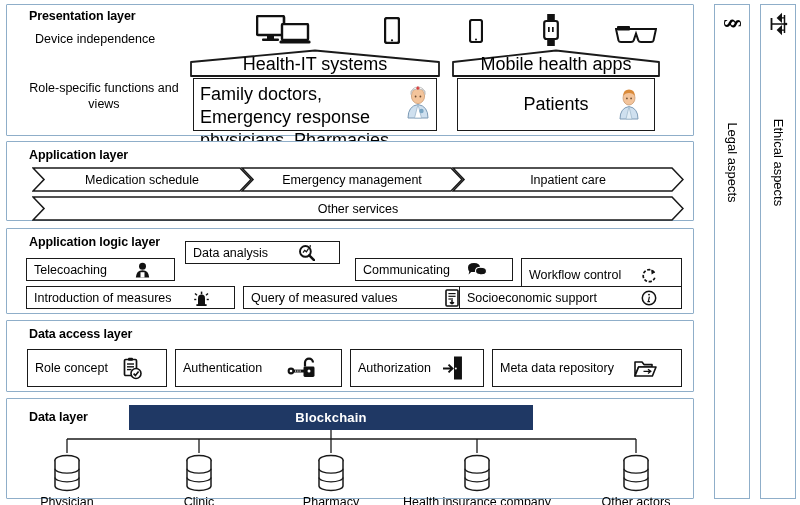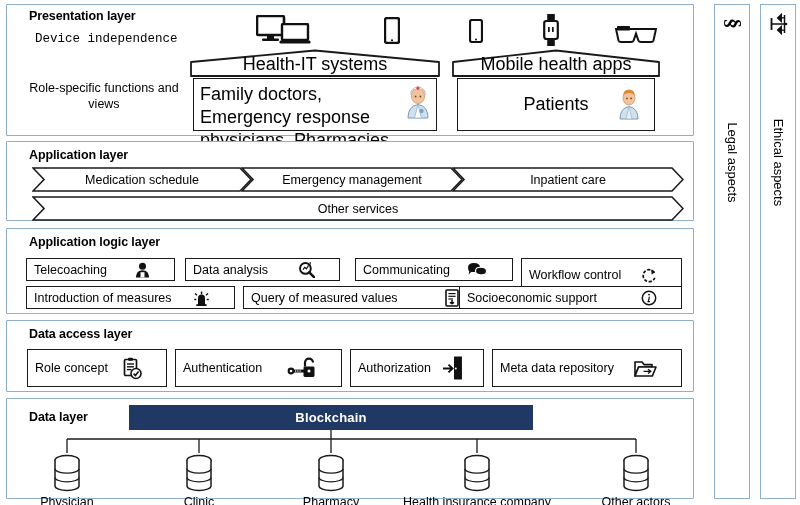--- a/index.html
+++ b/index.html
@@ -192,21 +192,21 @@
     line-height: 1;
   }
 </style>
 </head>
 <body>
 
 <div id="root">
 
   <div class="layer" id="presentation">
     <div class="layer-title" style="left:22px; top:4px;text-align:center;">Presentation layer</div>
-    <div class="side-label" style="left:28px; top:27px; font-size:12.5px;font-family:Liberation Mono, monospace;">Device independence</div>
+    <div class="side-label" style="left:28px; top:27px; font-size:12.5px;">Device independence</div>
     <div class="side-label" style="left:12px; top:76px; width:170px; white-space:normal;">Role-specific functions and views</div>
 
     <span style="position:absolute; left:249px; top:10px;">
       <svg width="34" height="28" viewBox="0 0 34 28">
         <rect x="1" y="1" width="27" height="19" rx="1.5" fill="#fff" stroke="#111" stroke-width="2.6"></rect>
         <rect x="4.5" y="4.5" width="20" height="12" fill="#fff" stroke="none"></rect>
         <rect x="11" y="20" width="7" height="4" fill="#111"></rect>
         <rect x="6" y="23.5" width="17" height="2.6" rx="1" fill="#111"></rect>
       </svg>
     </span>
@@ -335,21 +335,21 @@
       <span>Telecoaching</span>
       <span class="chip-ico">
         <svg width="15" height="16" viewBox="0 0 15 16">
           <circle cx="7.5" cy="4.3" r="3.5" fill="#111"></circle>
           <path d="M0.8 15.5 Q1.4 8.3 7.5 8.3 Q13.6 8.3 14.2 15.5 Z" fill="#111"></path>
           <path d="M5.5 15.5 L5.5 10.2 L9.5 10.2 L9.5 15.5 Z" fill="#fff"></path>
         </svg>
       </span>
     </div>
 
-    <div class="chip" style="left:178px; top:29px; width:155px; height:23px;">
+    <div class="chip" style="left:178px; top:12px; width:155px; height:23px;">
       <span>Data analysis</span>
       <span class="chip-ico">
         <svg width="17" height="17" viewBox="0 0 17 17">
           <circle cx="7.4" cy="7.4" r="5.4" fill="#fff" stroke="#111" stroke-width="1.9"></circle>
           <line x1="11.3" y1="11.3" x2="16" y2="16.2" stroke="#111" stroke-width="2.4" stroke-linecap="round"></line>
           <path d="M5 8.6 L6.7 6.3 L8.4 7.8 L10.6 4.4" fill="none" stroke="#111" stroke-width="1.2"></path>
           <line x1="12.2" y1="1" x2="12.2" y2="3.6" stroke="#111" stroke-width="1.1"></line>
         </svg>
       </span>
     </div>

